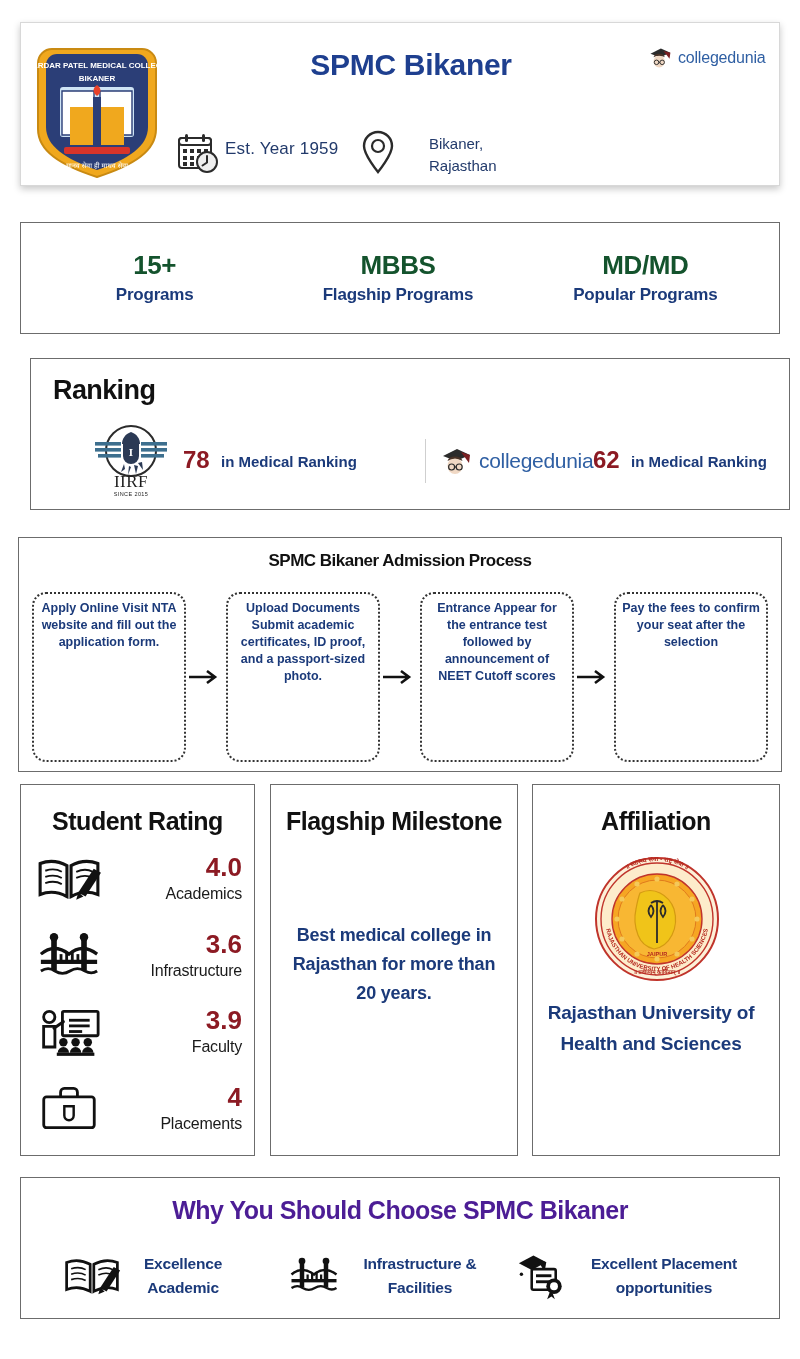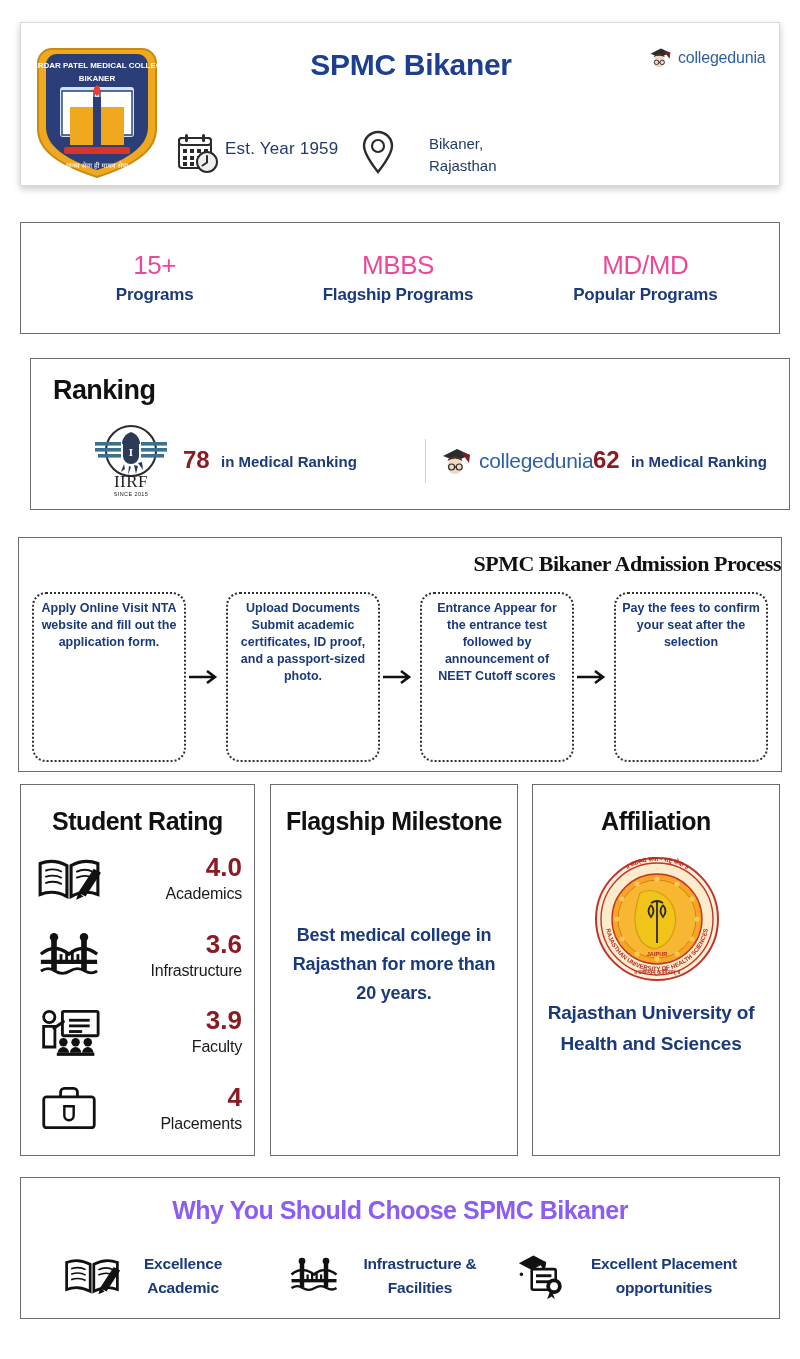--- a/index.html
+++ b/index.html
@@ -61,21 +61,21 @@
     font-size: 16px; color: #2f5fa3; letter-spacing: -0.2px; white-space: nowrap;
   }
 
   
   #programs-card {
     left: 20px; top: 222px; width: 760px; height: 112px;
   }
   .prog-wrap { position: absolute; inset: 0; display: flex; align-items: center; }
   .prog-item { flex: 1; text-align: center; }
   .prog-value {
-    font-size: 26px; font-weight: 400; color: #ec4899; line-height: 34px;
+    font-size: 26px; font-weight: 700; color: #14532d; line-height: 34px;
     letter-spacing: -0.4px;
   }
   .prog-label {
     font-size: 17px; font-weight: 700; color: #1b3a7a; line-height: 26px;
     letter-spacing: -0.2px;
   }
   #prog-0 { margin-left: 10px; }
   #prog-1 { margin-left: -4px; }
   #prog-2 { margin-right: 10px; }
 
@@ -112,22 +112,22 @@
   #rank-1-label {
     position: absolute; left: 600px; top: 94px;
     font-size: 15px; font-weight: 700; color: #1b3a7a;
   }
 
   
   #admission-card {
     left: 18px; top: 537px; width: 764px; height: 235px;
   }
   #admission-title {
-    position: absolute; left: 0; right: 0; top: 13px; text-align: right;
-    font-size: 22px; font-weight: 700; color: #111; letter-spacing: -0.5px; font-family: Liberation Serif, serif;
+    position: absolute; left: 0; right: 0; top: 13px; text-align: center;
+    font-size: 17px; font-weight: 700; color: #111; letter-spacing: -0.5px;
   }
   #admission-steps {
     position: absolute; left: 12px; right: 12px; top: 54px; height: 170px;
     display: flex; align-items: stretch; justify-content: center;
   }
   .step-box {
     flex: 0 0 154px; border: 2px dotted #333; border-radius: 14px;
     display: flex; align-items: flex-start; justify-content: center;
     padding: 6px 6px;
   }
@@ -176,21 +176,21 @@
   #affiliation-body {
     position: absolute; left: 10px; right: 20px; top: 212px;
     text-align: center; font-size: 19px; font-weight: 700;
     color: #1b3a7a; line-height: 31px; letter-spacing: -0.2px;
   }
 
   
   #why-card { left: 20px; top: 1177px; width: 760px; height: 142px; }
   #why-title {
     position: absolute; left: 0; right: 0; top: 18px; text-align: center;
-    font-size: 25px; font-weight: 700; color: #8b5cf6; letter-spacing: -0.5px;
+    font-size: 25px; font-weight: 700; color: #4c1d95; letter-spacing: -0.5px;
   }
   #why-items {
     position: absolute; left: 8px; right: 24px; top: 62px; height: 72px;
     display: flex; align-items: center;
   }
   .why-item { flex: 1; display: flex; align-items: center; justify-content: center; gap: 8px; }
   .why-icon { flex: 0 0 auto; display: flex; align-items: center; }
   .why-label {
     font-size: 15.5px; font-weight: 700; color: #1b3a7a;
     line-height: 24px; text-align: center; letter-spacing: -0.2px;

